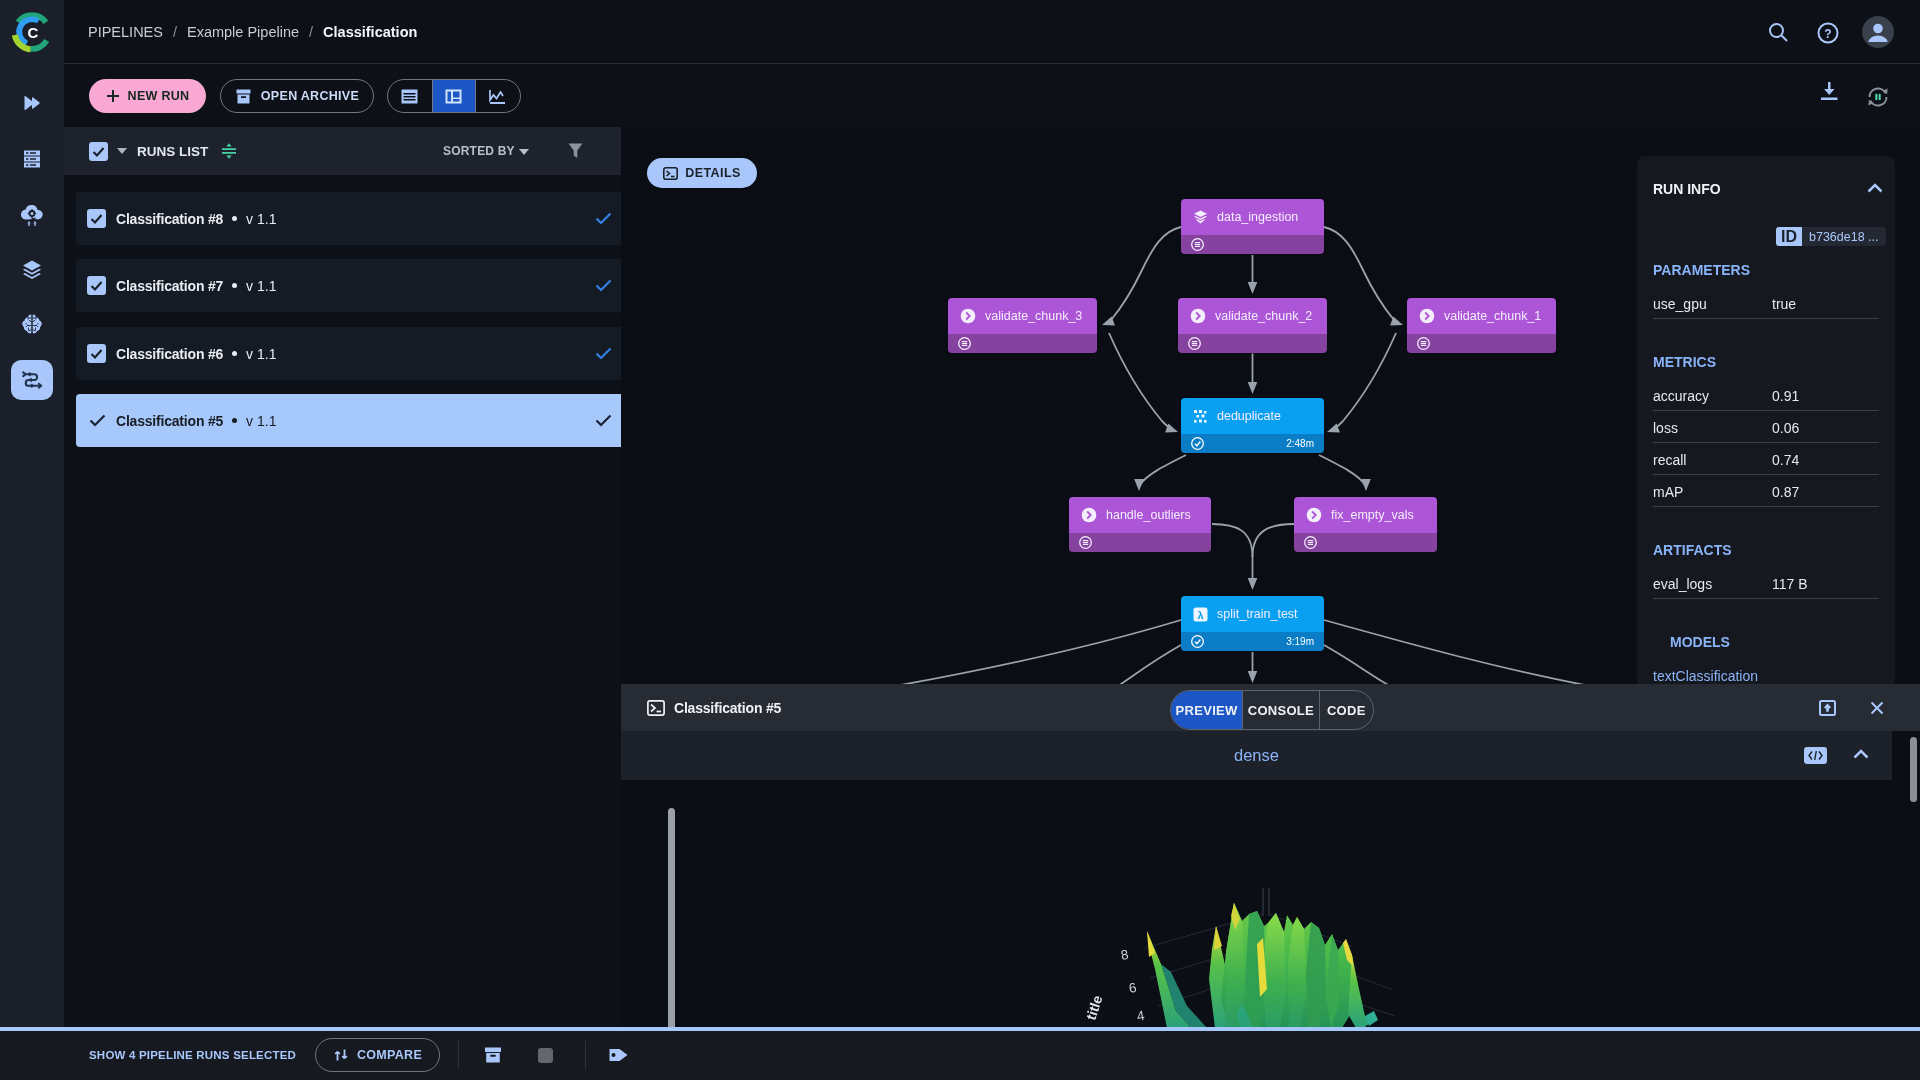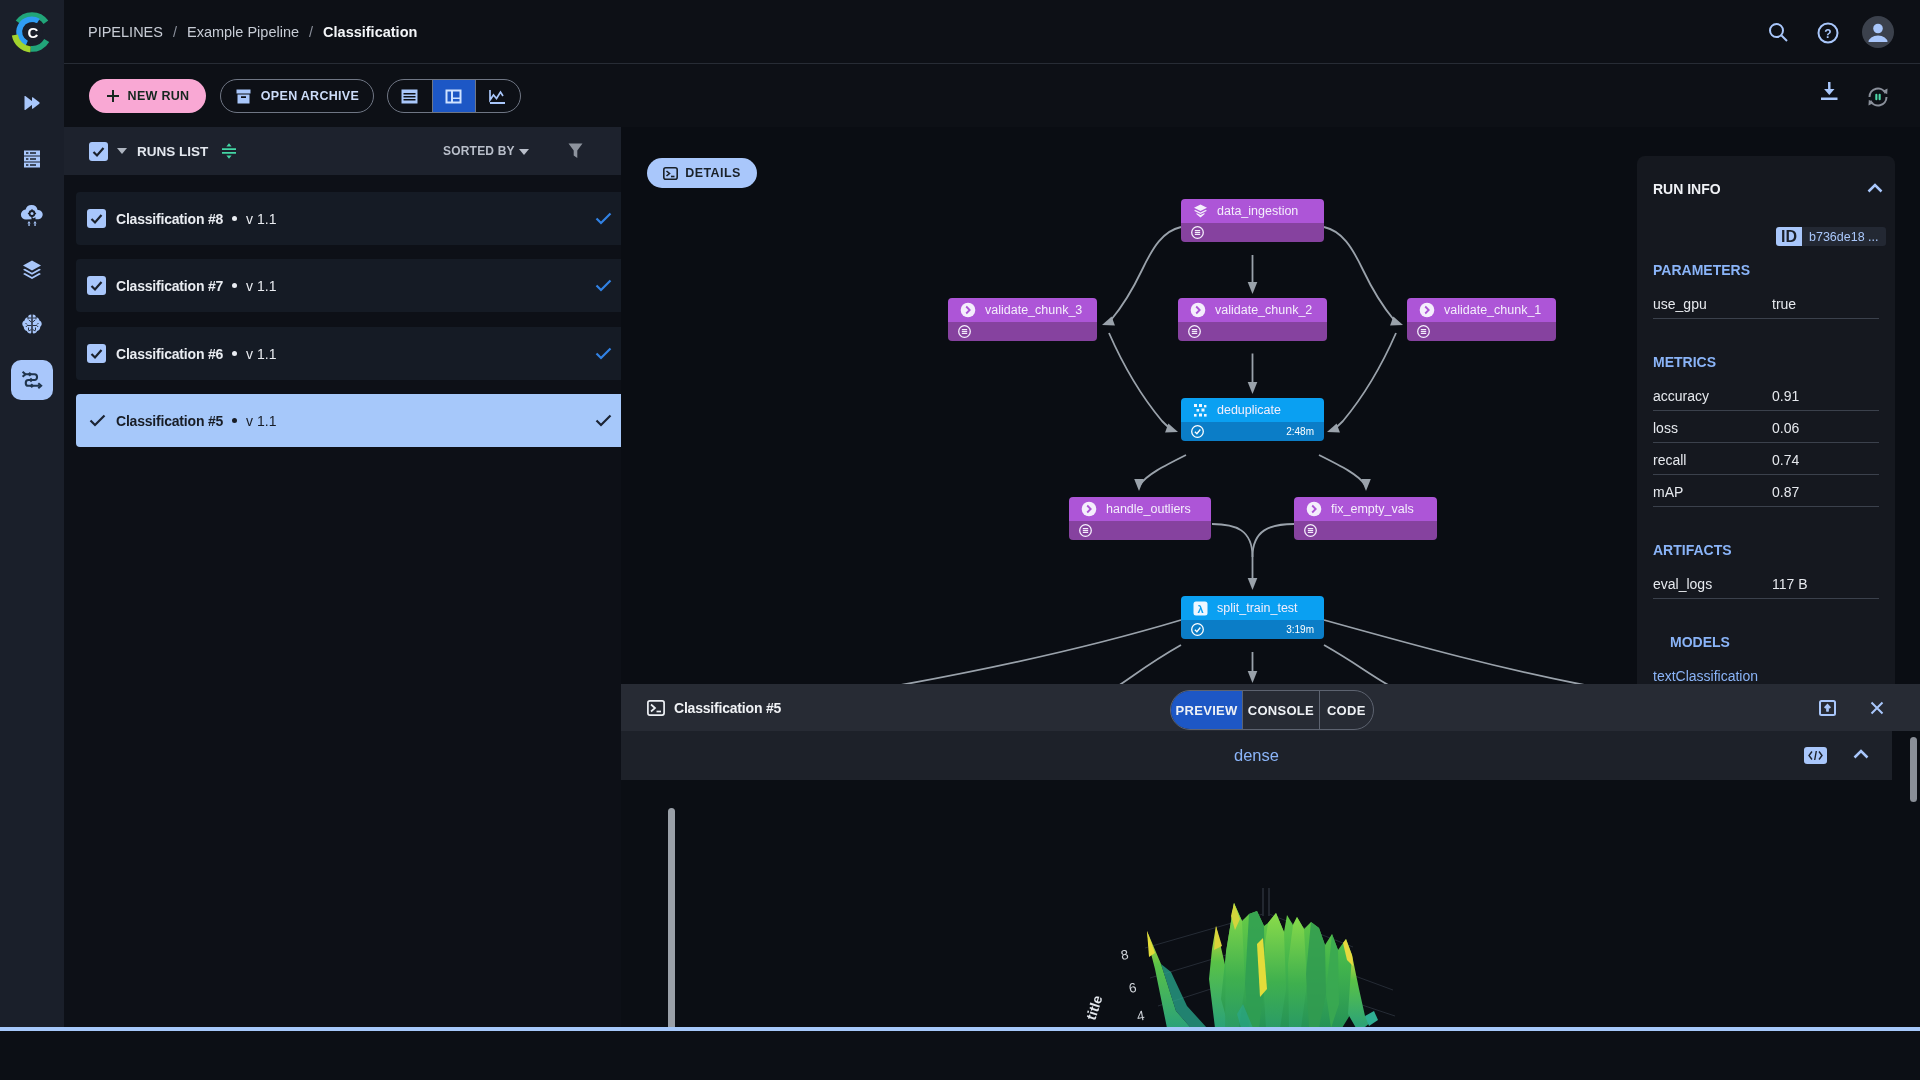--- a/index.html
+++ b/index.html
@@ -43,21 +43,21 @@
   .runitem.sel { background:#a6c8fa; }
   .runitem.sel .t, .runitem.sel .v { color:#181d26; }
   .runitem.sel .dot { background:#181d26; }
   .runitem .rchk { position:absolute; right:42px; }
   
   #graph { position:absolute; left:621px; top:127px; width:1299px; height:557px; background:#0a0d13; }
   #details { position:absolute; left:26px; top:31px; width:110px; height:30px; background:#a9c7fb;
     border-radius:15px; display:flex; align-items:center; justify-content:center; gap:7px;
     color:#1a2129; font-weight:bold; font-size:12.5px; letter-spacing:.4px; }
   .node { position:absolute; width:143px; border-radius:4px; overflow:hidden; }
-  .node .m { height:24px; display:flex; align-items:center; padding-left:12px; gap:9px;
+  .node .m { height:36px; display:flex; align-items:center; padding-left:12px; gap:9px;
     color:#f4eefc; font-size:12.5px; }
   .node .s { height:19px; display:flex; align-items:center; padding:0 10px; gap:6px; color:#fff; font-size:12.5px; }
   .node.purple .m { background:#ad55d7; }
   .node.purple .s { background:#86429f; }
   .node.blue .m { background:#0aa0f2; }
   .node.blue .s { background:#0b7dc7; }
   .node .time { margin-left:auto; color:#fff; font-size:10px; }
   
   #runinfo { position:absolute; left:1637px; top:156px; width:258px; height:528px; background:#15181f;
     border-radius:8px 8px 0 0; overflow:hidden; }
@@ -573,13 +573,30 @@
         <text x="100" y="96" font-size="13.5" fill="#cfd3d9" font-family="Liberation Sans, sans-serif" transform="rotate(-10 100 91)">8</text>
         <text x="108" y="129" font-size="13.5" fill="#cfd3d9" font-family="Liberation Sans, sans-serif" transform="rotate(-10 108 124)">6</text>
         <text x="116" y="157" font-size="13.5" fill="#cfd3d9" font-family="Liberation Sans, sans-serif" transform="rotate(-10 116 152)">4</text>
         <text x="74" y="157" font-size="14" font-weight="bold" fill="#e2e6ec" font-family="Liberation Sans, sans-serif" transform="rotate(-72 74 157)">title</text>
       </svg>
     </div>
     <div class="scrollthumb" style="left:47px;top:124px;width:7px;height:222px;background:#9aa0a8;"></div>
   </div>
   <div class="scrollthumb" style="left:1910px;top:737px;width:7px;height:65px;"></div>
   <div id="blueline"></div>
+  <div id="bottombar">
+    <div class="lbl">SHOW 4 PIPELINE RUNS SELECTED</div>
+    <div id="compare"><svg width="16" height="16" viewBox="0 0 16 16" fill="none" stroke="#a9c7fb" stroke-width="1.8">
+          <path d="M4.5 13.5 v-9 M4.5 4.5 L2.2 7 M4.5 4.5 L6.8 7"></path>
+          <path d="M11.5 2.5 v9 M11.5 11.5 L9.2 9 M11.5 11.5 L13.8 9"></path>
+        </svg>COMPARE</div>
+    <div class="vdiv" style="left:458px;"></div>
+    <svg class="abs" style="left:483px;top:14px;" width="20" height="20" viewBox="0 0 20 20" fill="#a9c7fb">
+        <path d="M2 2.5 h16 v4.5 h-16 z"></path>
+        <path d="M3.2 8 h13.6 v9.5 h-13.6 z M7.3 9.8 h5.4 v2 h-5.4 z" fill-rule="evenodd"></path>
+      </svg>
+    <div class="abs" style="left:538px;top:17px;width:15px;height:15px;border-radius:3px;background:#63676e;"></div>
+    <div class="vdiv" style="left:585px;"></div>
+    <svg class="abs" style="left:608px;top:15px;" width="22" height="18" viewBox="0 0 22 18" fill="#a9c7fb">
+        <path d="M1.5 3 h10 l8 6 -8 6 h-10 z M5.5 7 a2 2 0 1 0 0.01 0 z" fill-rule="evenodd"></path>
+      </svg>
+  </div>
 </div>
 
 </body></html>

